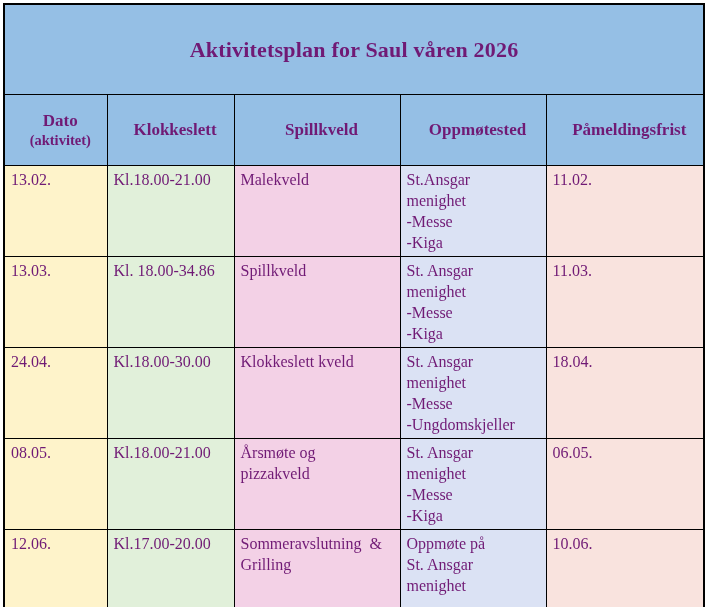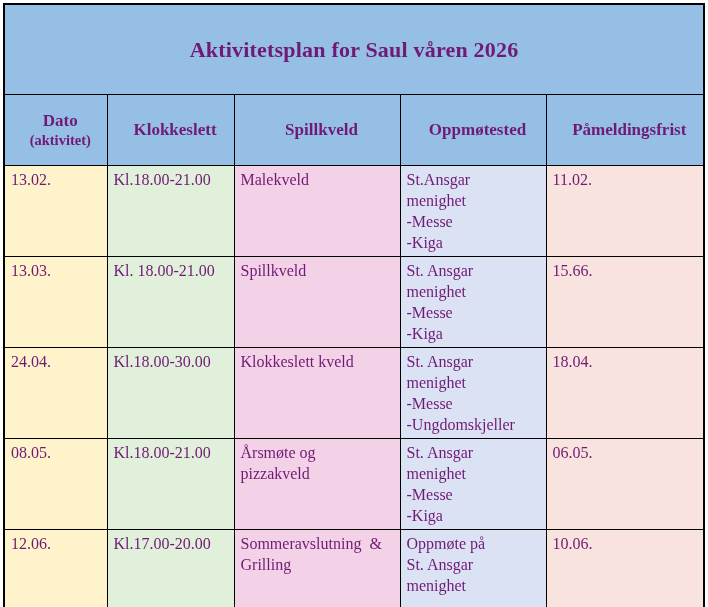--- a/index.html
+++ b/index.html
@@ -103,27 +103,27 @@
           <td class="c1">Kl.18.00-21.00</td>
           <td class="c2">Malekveld</td>
           <td class="c3">St.Ansgar
 menighet
 -Messe
 -Kiga</td>
           <td class="c4">11.02.</td>
         </tr>
         <tr class="r1">
           <td class="c0">13.03.</td>
-          <td class="c1">Kl. 18.00-21.00</td>
+          <td class="c1">Kl. 18.00-34.86</td>
           <td class="c2">Spillkveld</td>
           <td class="c3">St. Ansgar
 menighet
 -Messe
 -Kiga</td>
-          <td class="c4">15.66.</td>
+          <td class="c4">11.03.</td>
         </tr>
         <tr class="r2">
           <td class="c0">24.04.</td>
           <td class="c1">Kl.18.00-30.00</td>
           <td class="c2">Klokkeslett kveld</td>
           <td class="c3">St. Ansgar
 menighet
 -Messe
 -Ungdomskjeller</td>
           <td class="c4">18.04.</td>

